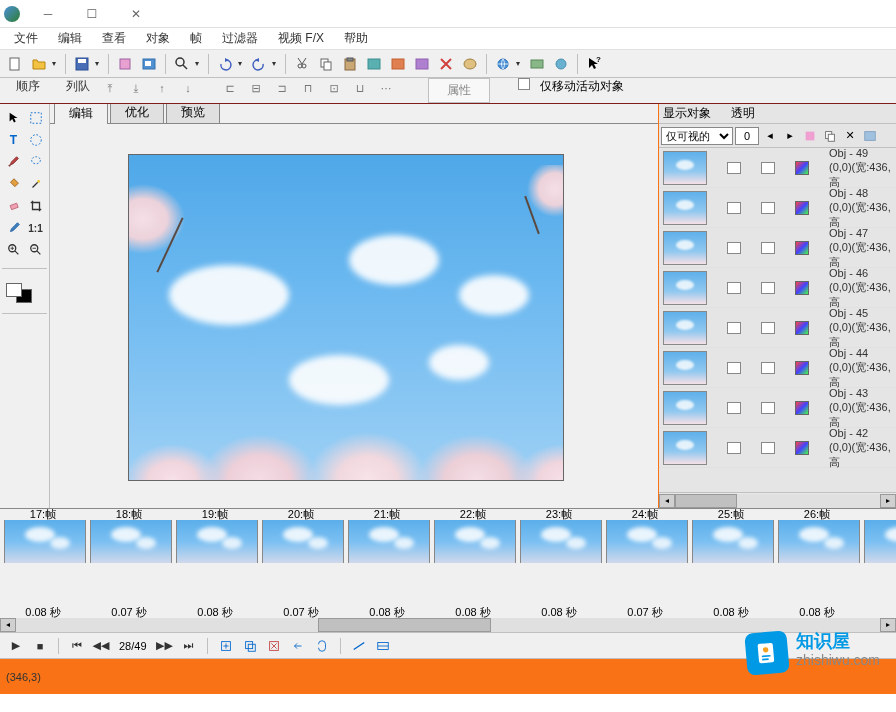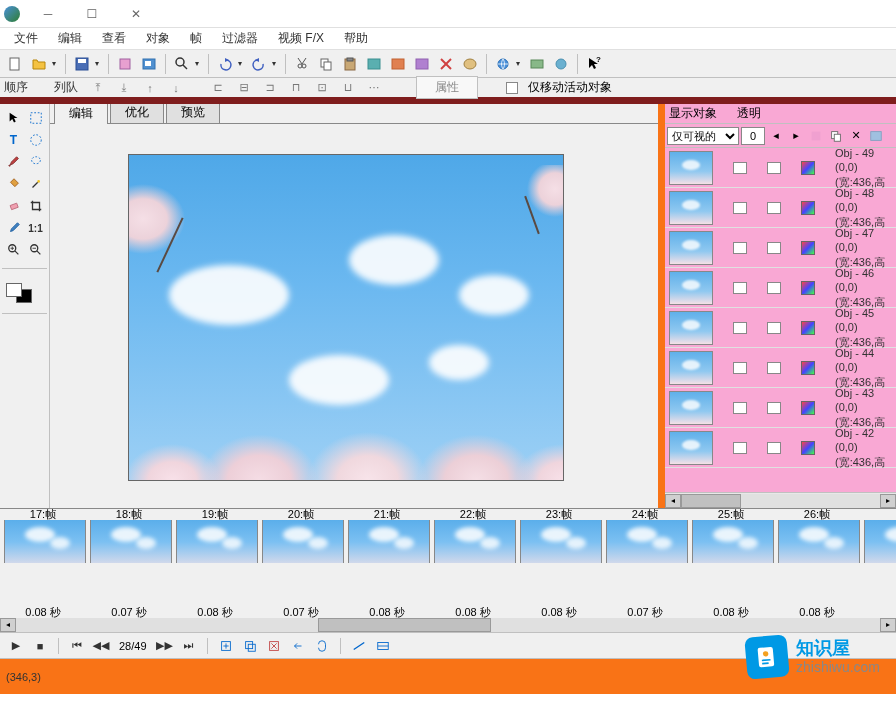--- a/index.html
+++ b/index.html
@@ -12,21 +12,21 @@
 
 .menubar { height: 22px; background: #fff; display: flex; align-items: center; padding: 0 4px; border-bottom: 1px solid #e0e0e0; }
 .menubar .item { padding: 2px 10px; color: #333; font-size: 12px; }
 
 .toolbar { height: 28px; background: #f0f0f0; border-bottom: 1px solid #c0c0c0; display: flex; align-items: center; padding: 0 4px; gap: 2px; }
 .tbtn { width: 22px; height: 22px; display: flex; align-items: center; justify-content: center; border: 1px solid transparent; cursor: pointer; }
 .tbtn svg { width: 16px; height: 16px; }
 .tsep { width: 1px; height: 20px; background: #c0c0c0; margin: 0 3px; }
 .tdrop { width: 8px; font-size: 8px; color: #333; }
 
-.secondbar { height: 26px; background: #f0f0f0; border-bottom: 7px solid #7f1d1d; display: flex; align-items: center; padding: 0 4px; gap: 6px; }
+.secondbar { height: 26px; background: #f0f0f0; border-bottom: 1px solid #7f1d1d; display: flex; padding: 0 16px; gap: 6px; }
 .secondbar .label { font-size: 12px; color: #333; margin-right: 20px; }
 .secondbar .btn2 { width: 20px; height: 20px; display: flex; align-items: center; justify-content: center; color: #777; font-size: 11px; border: 1px solid transparent; }
 .secondbar .propbtn { padding: 2px 18px; border: 1px solid #c0c0c0; background: #f8f8f8; color: #888; font-size: 12px; }
 .chkbox { width: 12px; height: 12px; border: 1px solid #888; background: #fff; display: inline-block; margin-right: 4px; }
 
 .mainarea { display: flex; height: 404px; position: relative; }
 
 .toolpanel { width: 50px; background: #f0f0f0; border-right: 1px solid #c0c0c0; display: flex; flex-direction: column; padding: 4px 2px; }
 .toolrow { display: flex; gap: 2px; margin-bottom: 2px; justify-content: center; }
 .tool { width: 20px; height: 20px; display: flex; align-items: center; justify-content: center; border: 1px solid transparent; cursor: pointer; font-size: 12px; color: #333; }
@@ -55,21 +55,21 @@
   radial-gradient(ellipse 80px 60px at 100% 100%, #F8E1E9 0%, #F0D5DD 30%, transparent 60%);
 }
 .blossom-top { position: absolute; top: 20px; left: -10px; width: 120px; height: 110px; background:
   radial-gradient(ellipse 60px 50px at 20% 40%, #F5DFE6 0%, #ECD2DA 40%, transparent 70%);
 }
 .blossom-top2 { position: absolute; top: 10px; right: -10px; width: 60px; height: 80px; background:
   radial-gradient(ellipse 40px 40px at 70% 30%, #F5DFE6 0%, #ECD2DA 40%, transparent 70%);
 }
 .branch { position: absolute; background: #5a4a42; }
 
-.rightpanel { width: 238px; background: #f9a8d4; border-left: 7px solid #f97316; display: flex; flex-direction: column; }
+.rightpanel { width: 238px; background: #e5e5e5; border-left: 1px solid #f97316; display: flex; flex-direction: column; }
 .rheader { height: 20px; display: flex; align-items: center; padding: 0 4px; font-size: 12px; gap: 20px; border-bottom: 1px solid #c0c0c0; }
 .rtoolbar { height: 24px; display: flex; align-items: center; padding: 0 2px; gap: 2px; border-bottom: 1px solid #c0c0c0; }
 .rselect { height: 18px; font-size: 11px; width: 72px; border: 1px solid #888; background: #fff; }
 .rinput { height: 18px; width: 24px; font-size: 11px; border: 1px solid #888; text-align: center; }
 .rbtn { width: 18px; height: 18px; display: flex; align-items: center; justify-content: center; border: 1px solid transparent; cursor: pointer; font-size: 11px; }
 .objlist { flex: 1; overflow-y: auto; overflow-x: hidden; }
 .objitem { height: 40px; display: flex; align-items: center; padding: 2px 4px; gap: 20px; border-bottom: 1px solid #e0e0e0; }
 .objthumb { width: 44px; height: 34px; border: 1px solid #888; background: linear-gradient(180deg, #5FB0EA 0%, #8FC8F0 60%, #F5E0E6 100%); flex-shrink: 0; position: relative; overflow: hidden; }
 .objthumb::after { content: ''; position: absolute; top: 8px; left: 12px; width: 18px; height: 10px; background: #fff; border-radius: 50%; filter: blur(1px); opacity: 0.8; }
 .objchk { width: 14px; height: 12px; border: 1px solid #888; background: #fff; flex-shrink: 0; }
@@ -95,21 +95,21 @@
 .framescroll .track { flex: 1; height: 14px; background: #e0e0e0; position: relative; }
 .framescroll .thumb { position: absolute; left: 35%; width: 20%; height: 100%; background: #c0c0c0; border: 1px solid #999; }
 
 .playbar { height: 26px; background: #f0f0f0; border-top: 1px solid #c0c0c0; display: flex; align-items: center; padding: 0 6px; gap: 4px; }
 .pbtn { width: 20px; height: 18px; display: flex; align-items: center; justify-content: center; cursor: pointer; font-size: 11px; color: #333; }
 .pcount { font-size: 11px; padding: 0 4px; }
 .psep { width: 1px; height: 16px; background: #c0c0c0; margin: 0 4px; }
 
 .statusbar { height: 36px; background: #f97316; border-top: 1px solid #c0c0c0; display: flex; align-items: center; padding: 4px 6px; font-size: 11px; color: #333; }
 
-.watermark { position: absolute; right: 10px; bottom: 30px; width: 140px; height: 50px; display: flex; align-items: center; gap: 8px; z-index: 100; }
+.watermark { position: absolute; right: 10px; bottom: 30px; width: 140px; height: 50px; display: flex; gap: 8px; z-index: 100; }
 .watermark .wicon { width: 42px; height: 42px; background: #0099e5; border-radius: 8px; display: flex; align-items: center; justify-content: center; transform: rotate(-5deg); }
 .watermark .wicon svg { width: 26px; height: 26px; }
 .watermark .wtext { color: #0099e5; font-size: 18px; font-weight: bold; line-height: 1.1; }
 .watermark .wurl { color: #888; font-size: 14px; }
 </style>
 </head>
 <body>
 
 <div class="titlebar">
   <div class="app-icon"></div>

